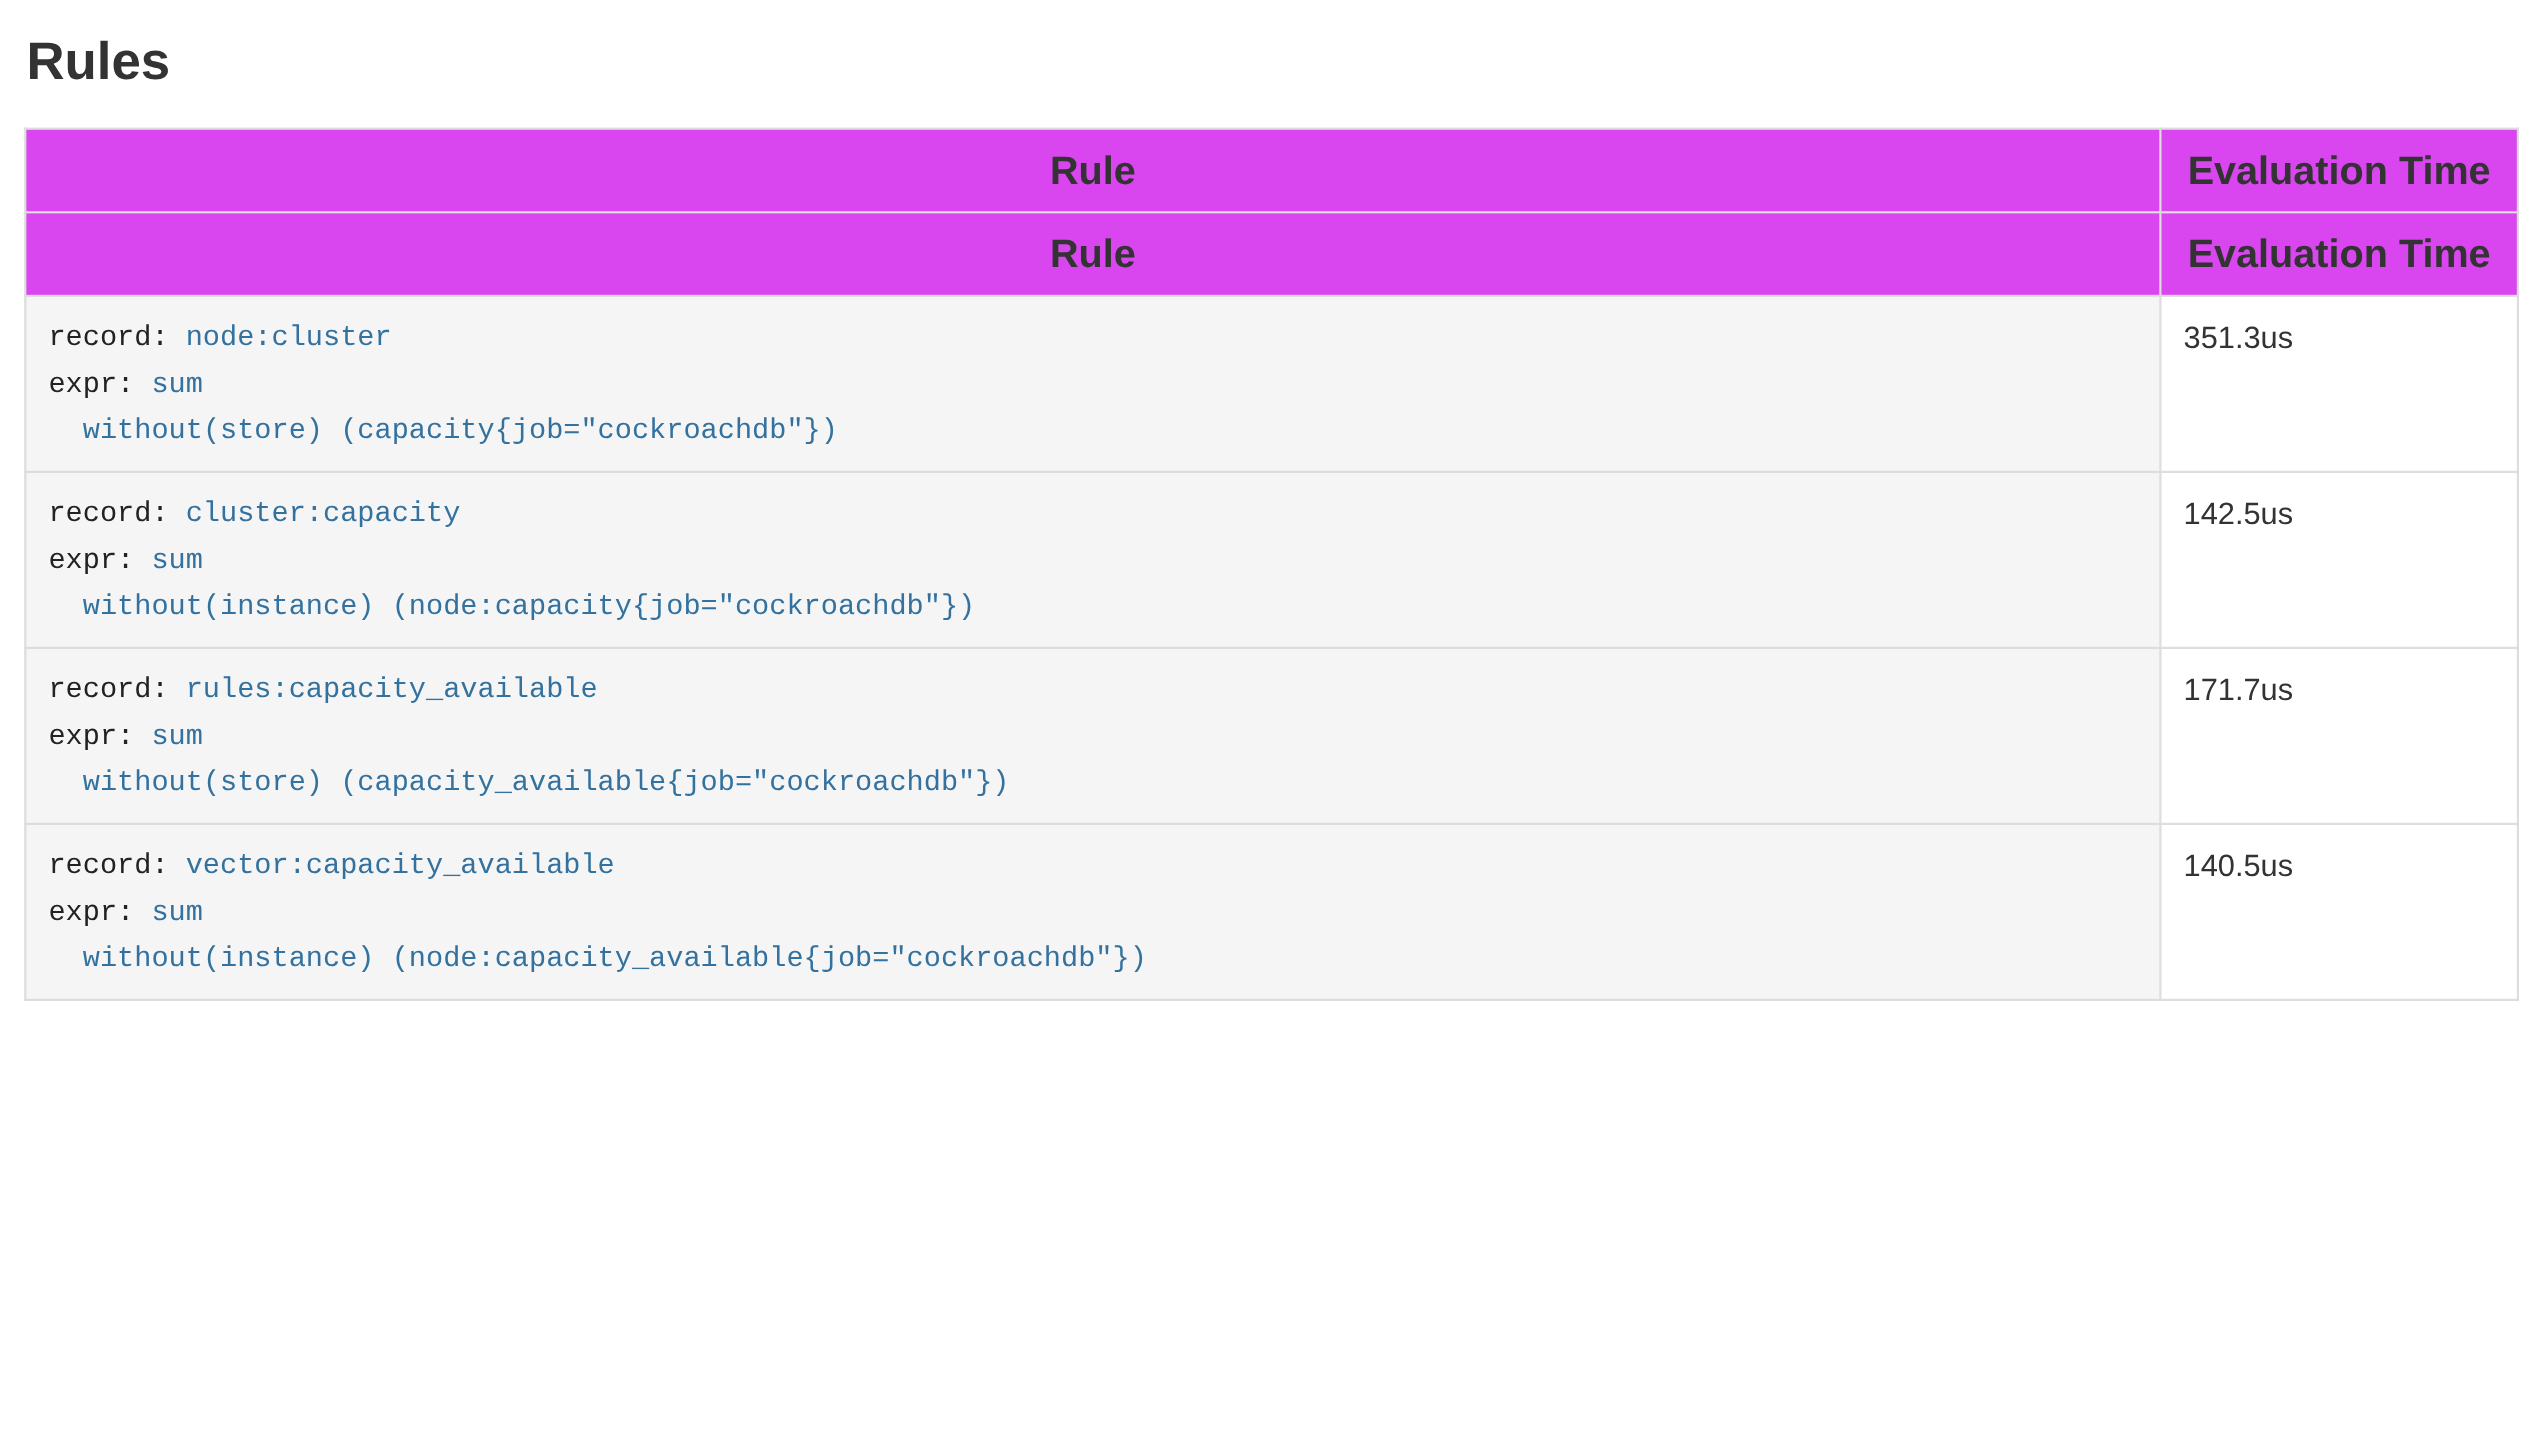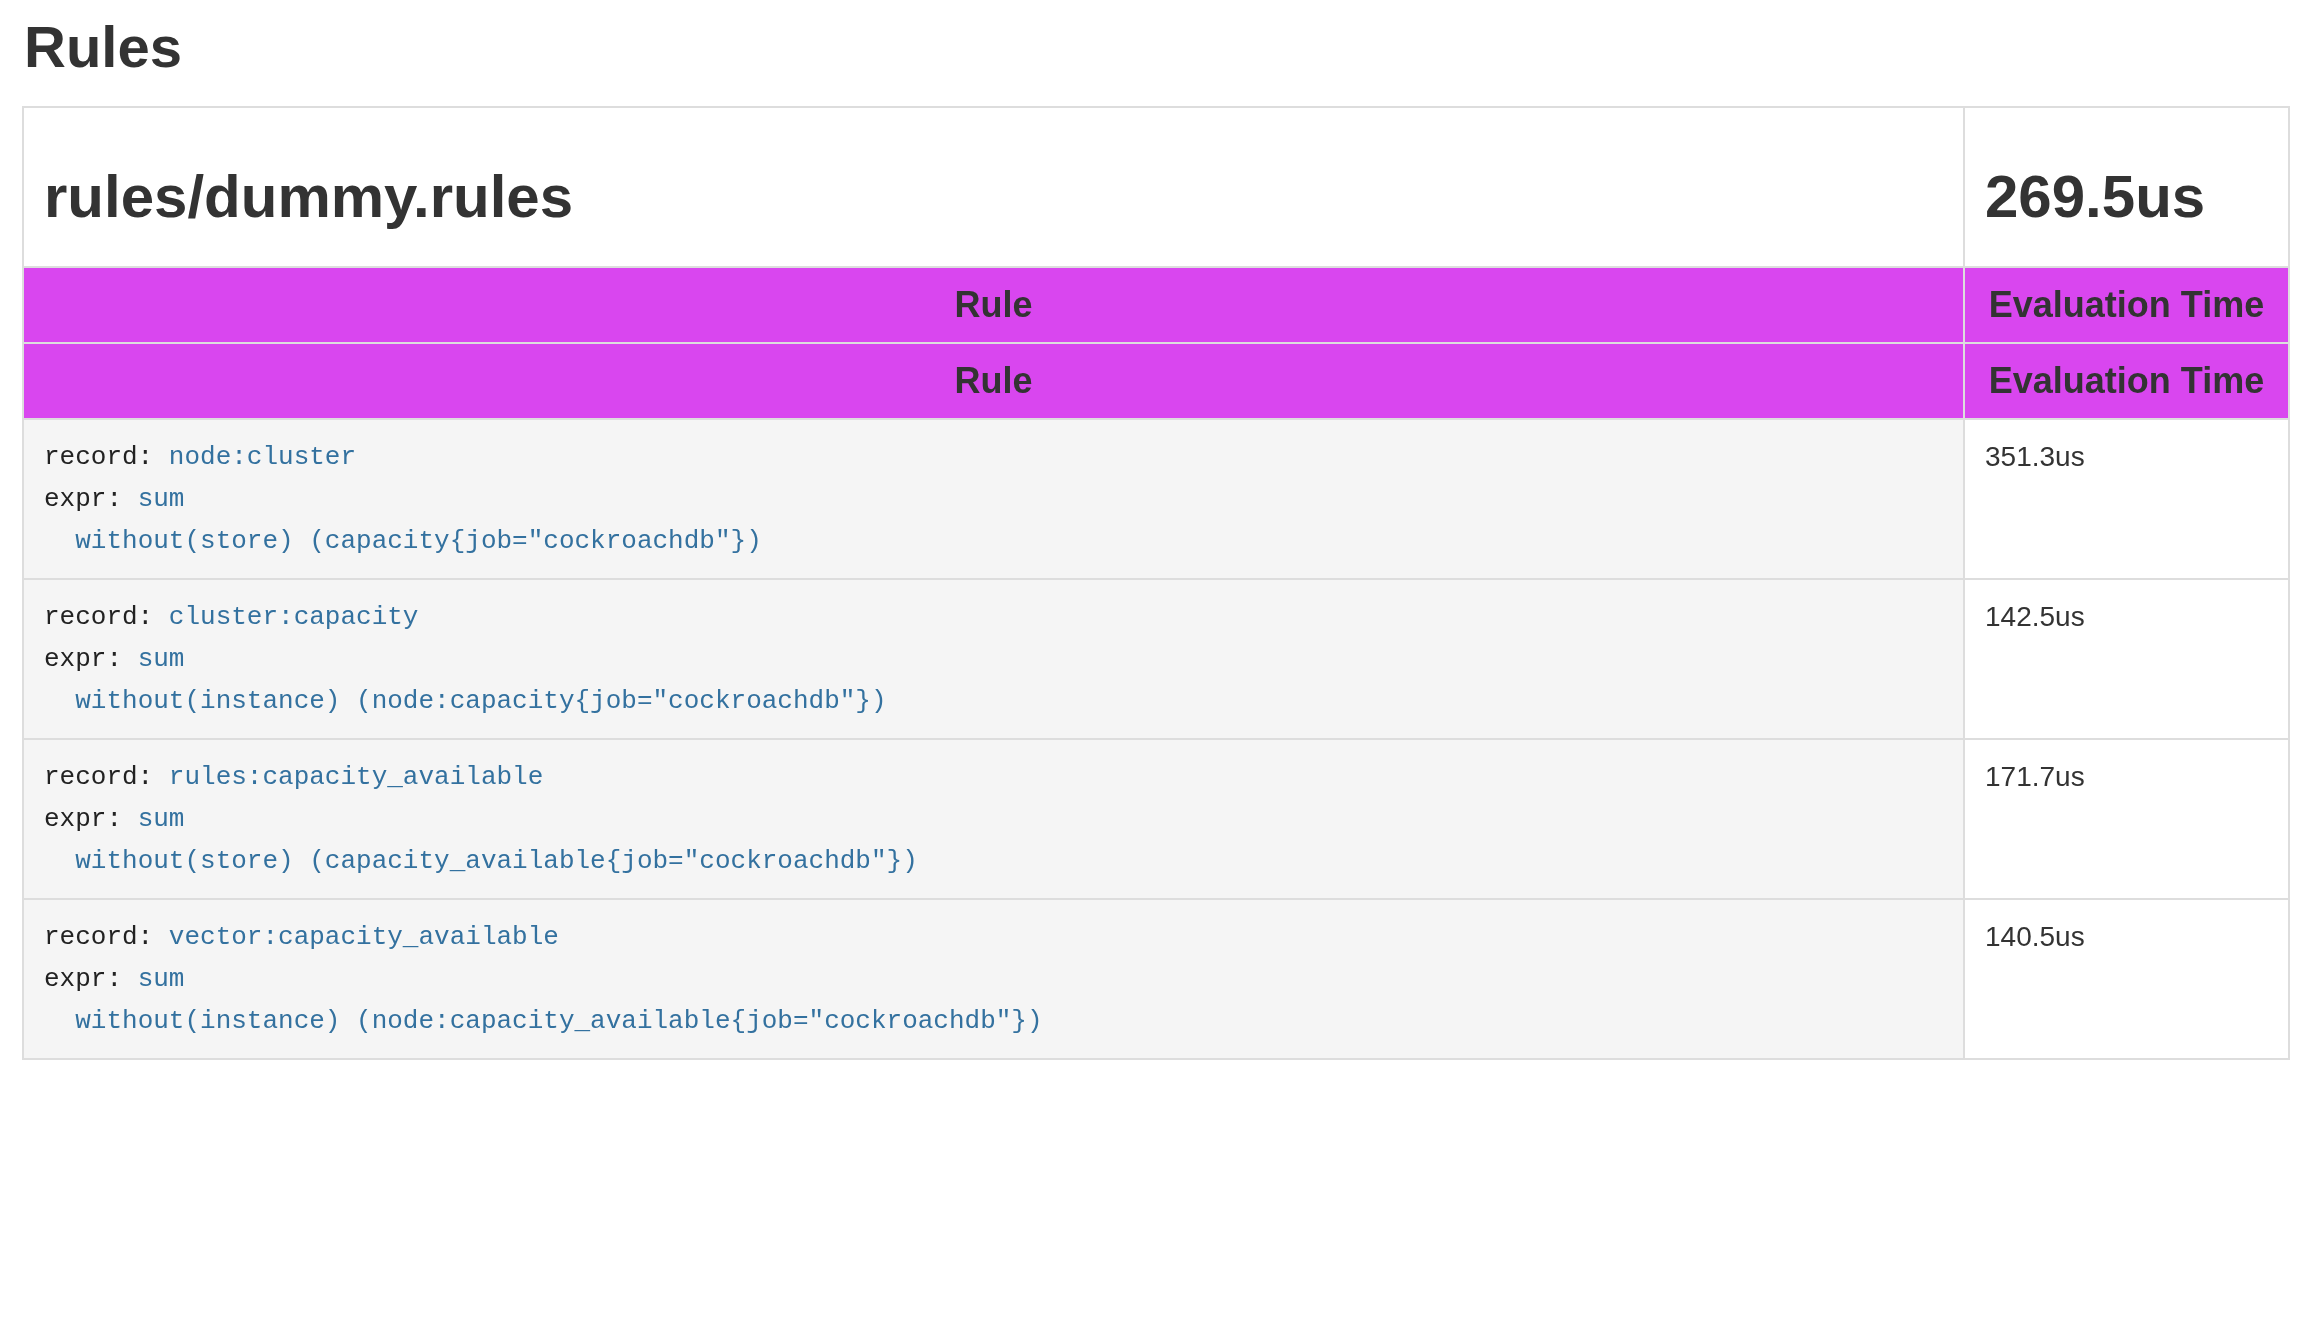--- a/index.html
+++ b/index.html
@@ -8,26 +8,26 @@
     width: 2316px;
     height: 1322px;
     overflow: hidden;
     background: #fff;
     font-family: "Liberation Sans", "DejaVu Sans", sans-serif;
     color: #333;
     padding: 0 26px 0 22px;
     position: relative;
   }
   .page-title {
-    font-size: 58px;
+    font-size: 48px;
     line-height: 74px;
     font-weight: 700;
     color: #333;
     margin: 0 0 0 2px;
-    padding-top: 10px;
+    padding-top: 20px;
     letter-spacing: 0;
   }
   table.rules-table {
     border-collapse: collapse;
     table-layout: fixed;
     width: 2268px;
     margin-top: 22px;
   }
   col.rule-col  { width: auto; }
   col.time-col  { width: 325px; }
@@ -90,28 +90,20 @@
 
   <h1 class="page-title">Rules</h1>
 
   <table class="rules-table">
     <colgroup>
         <col class="rule-col">
         <col class="time-col">
       </colgroup>
 
     <tbody>
-        <tr class="group-header">
-      <td>
-        <div class="group-heading">rules/dummy.rules</div>
-      </td>
-      <td>
-        <div class="group-heading">269.5us</div>
-      </td>
-    </tr>
     <tr class="col-header">
       <th>Rule</th>
       <th>Evaluation Time</th>
     </tr>
 
     <tr class="col-header">
       <th>Rule</th>
       <th>Evaluation Time</th>
     </tr>
     <tr class="rule-row">

